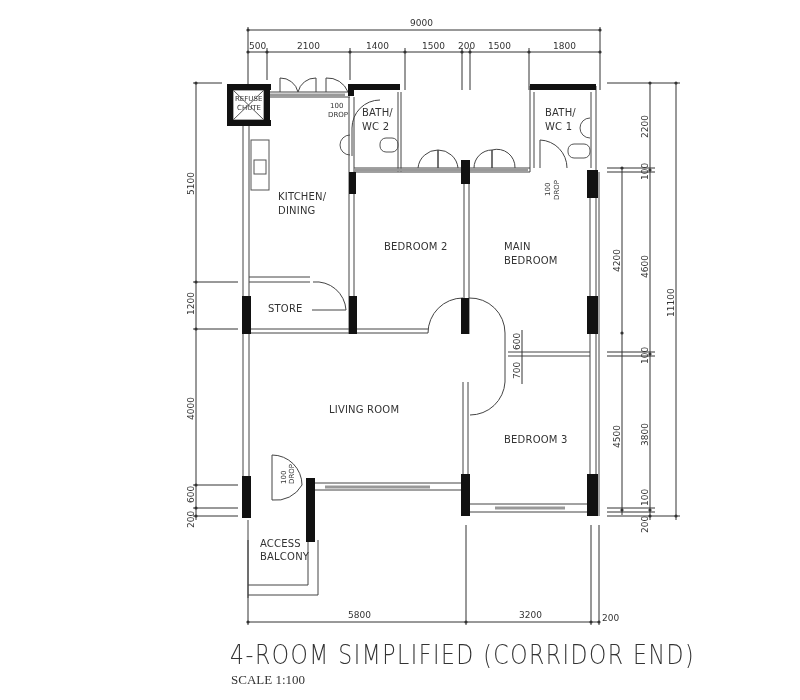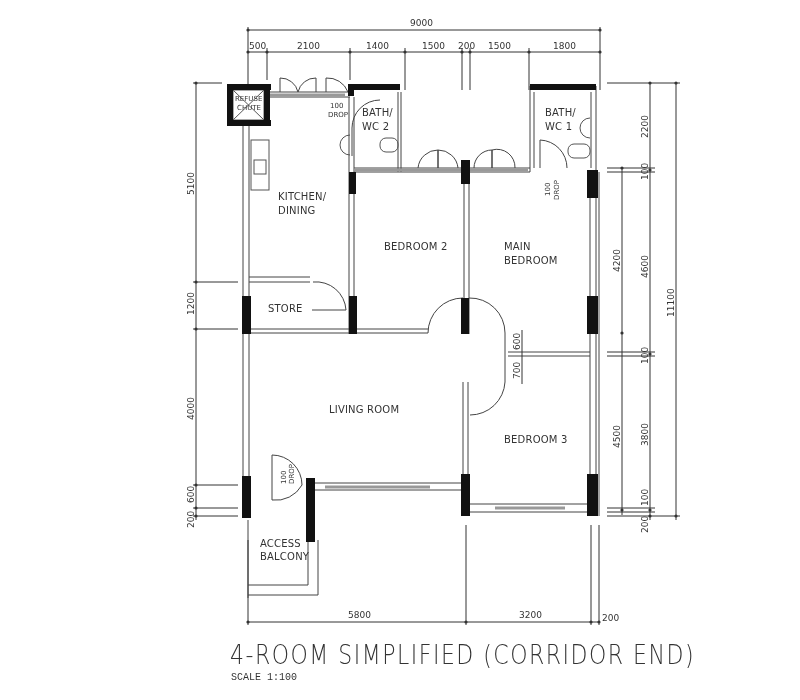--- a/index.html
+++ b/index.html
@@ -4,22 +4,22 @@
 <style>
   html, body { margin: 0; padding: 0; background: #ffffff; }
   body { width: 800px; height: 700px; position: relative; overflow: hidden;
          font-family: "Liberation Sans", sans-serif; color: #222; }
   svg { position: absolute; left: 0; top: 0; }
   .lbl { font-family: "DejaVu Sans", sans-serif; font-size: 10px; fill: #333; letter-spacing: 0.2px; }
   .dim { font-family: "DejaVu Sans", sans-serif; font-size: 9px; fill: #333; }
   .small { font-family: "DejaVu Sans", sans-serif; font-size: 7px; fill: #333; }
   .title { position: absolute; left: 230px; top: 640px; font-family: "DejaVu Sans", sans-serif;
            font-size: 22px; font-weight: 200; color: #333; letter-spacing: 1.5px; transform: scaleY(1.2); transform-origin: left top; }
-  .scale { position: absolute; left: 231px; top: 672px; font-family: Liberation Mono, monospace;
-           font-size: 10px; color: #333; }
+  .scale { position: absolute; left: 231px; top: 672px; font-family: Liberation Serif, serif;
+           font-size: 13px; color: #333; }
 </style>
 </head>
 <body>
 
 <svg width="800" height="700" viewBox="0 0 800 700">
   <g stroke="#333" stroke-width="1" fill="none">
 
     <g>
       <line x1="248" y1="30" x2="600" y2="30"></line>
       <line x1="248" y1="52" x2="600" y2="52"></line>

